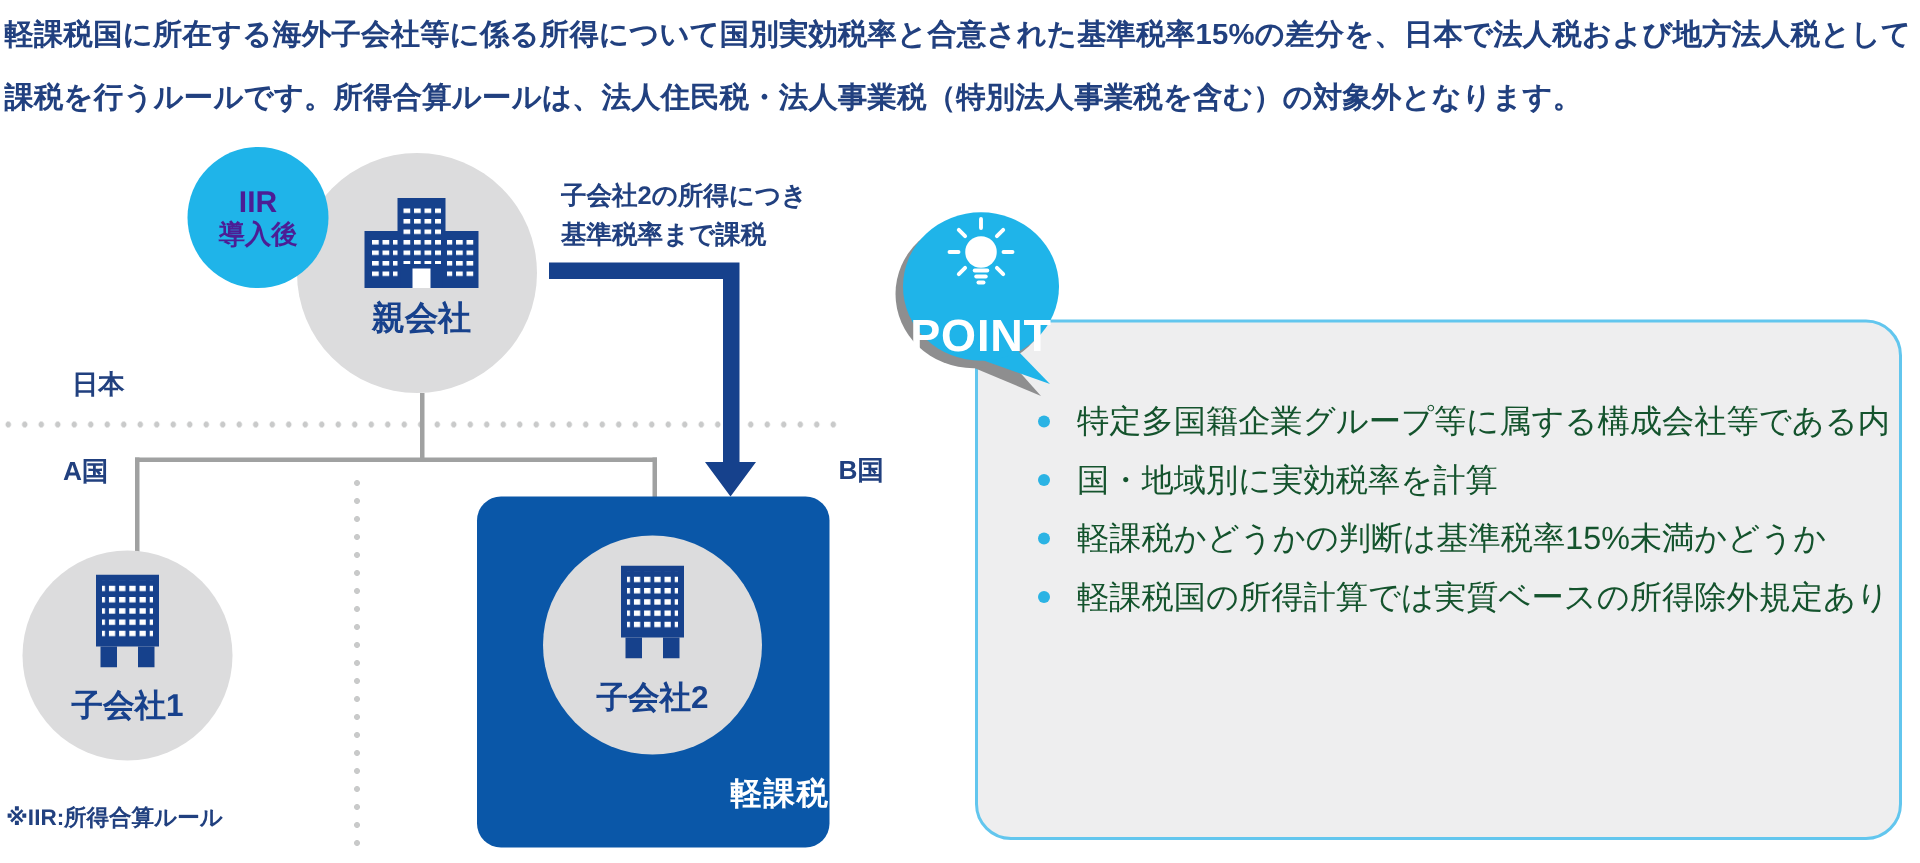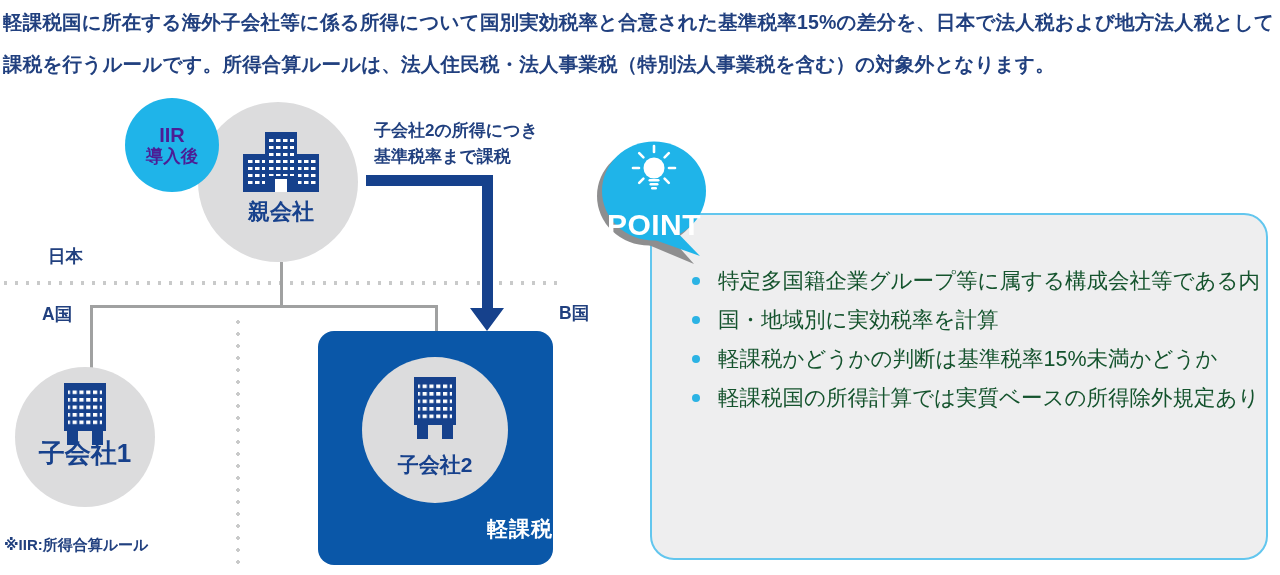--- a/index.html
+++ b/index.html
@@ -32,21 +32,21 @@
 
   
   .gray-circle{position:absolute;border-radius:50%;background:#dcdcdd;z-index:3;}
   .c-parent{left:198px;top:102px;width:160px;height:160px;}
   .c-sub1{left:15px;top:367px;width:140px;height:140px;}
   .c-sub2{left:362px;top:357px;width:146px;height:146px;z-index:6;}
 
   .node-label{position:absolute;z-index:7;font-weight:bold;color:#17418c;
     text-align:center;white-space:nowrap;}
   .lbl-parent{left:201px;top:197px;width:160px;font-size:22px;}
-  .lbl-sub1{left:15px;top:436px;width:140px;font-size:26px;}
+  .lbl-sub1{left:15px;top:456px;width:140px;font-size:21px;}
   .lbl-sub2{left:362px;top:451px;width:146px;font-size:21px;}
   .lbl-lowtax{left:318px;top:515px;width:257px;font-size:21px;color:#ffffff;
     letter-spacing:1px;text-align:right;}
 
   .icon-parent{position:absolute;left:241px;top:132px;z-index:4;}
   .icon-sub1{position:absolute;left:59px;top:383px;z-index:7;}
   .icon-sub2{position:absolute;left:409px;top:377px;z-index:7;}
 
   
   .iir-badge{position:absolute;left:125px;top:98px;width:94px;height:94px;

